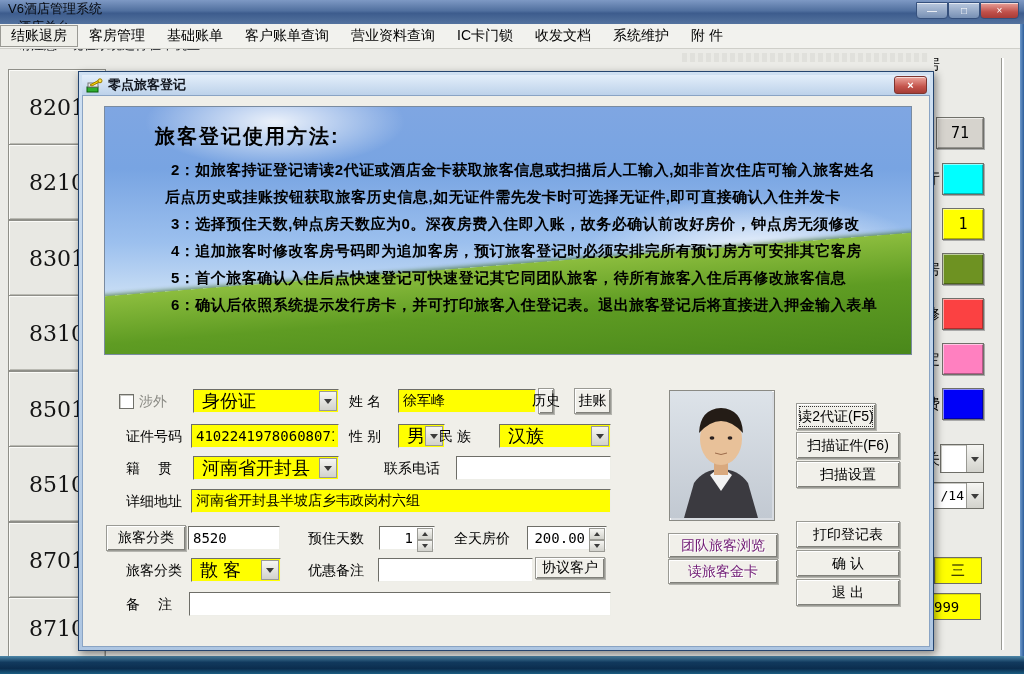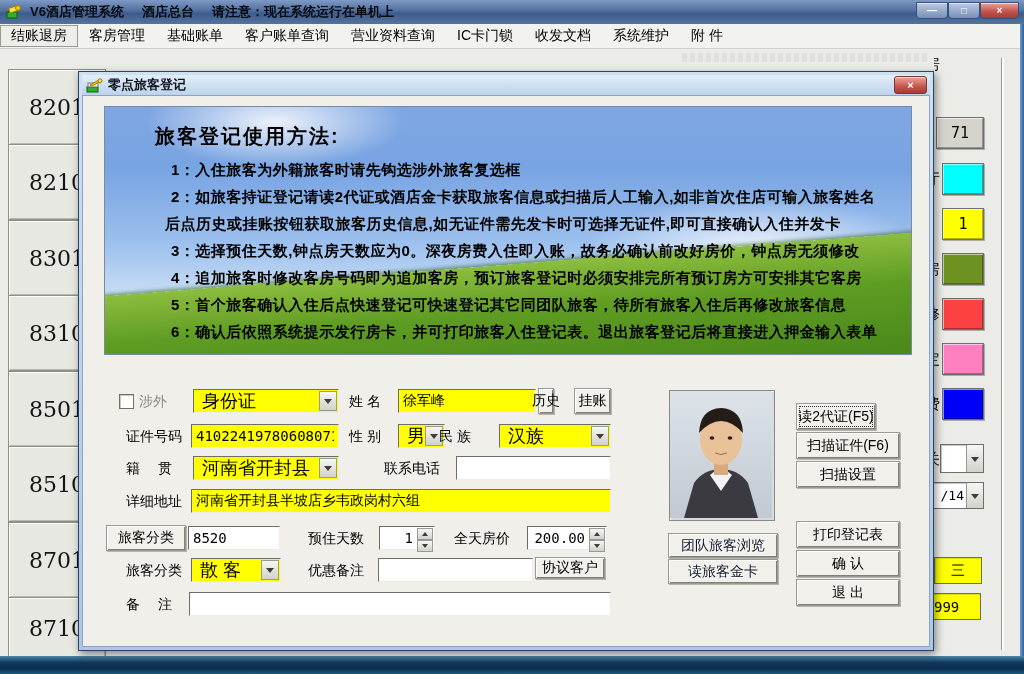--- a/index.html
+++ b/index.html
@@ -2,22 +2,22 @@
 <html><head>
 <meta charset="utf-8">
 <style>
   html,body{margin:0;padding:0;background:#444;}
   #screen{position:relative;width:1024px;height:674px;overflow:hidden;
     font-family:"Liberation Sans",sans-serif;background:#ebebe7;}
 
   
   #titlebar{position:absolute;left:0;top:0;width:1024px;height:24px;
     background:linear-gradient(180deg,#7e99c4 0%,#51709f 45%,#3d5c8d 55%,#54739f 100%);
-    border-bottom:1px solid #23406b;display:flex;align-items:center;color:#06090f;
-    font-size:13px;font-weight:bold;}
+    border-bottom:1px solid #23406b;display:flex;align-items:flex-start;color:#06090f;
+    font-size:13px;font-weight:normal;flex-direction:column;}
   #titlebar .ttxt{margin-left:8px;white-space:nowrap;}
   .winbtn{position:absolute;top:2px;height:15px;border-radius:0 0 4px 4px;
     border:1px solid #35507c;box-shadow:inset 0 1px 0 rgba(255,255,255,.6);
     display:flex;align-items:center;justify-content:center;font-size:10px;color:#fff;cursor:pointer;}
   .winbtn.gray{background:linear-gradient(#b9c8de,#7790b4);}
   .winbtn.red{background:linear-gradient(#e9a29a,#c0504a 60%,#a83c37);}
 
   #menubar{position:absolute;left:0;top:24px;width:1024px;height:24px;background:#f2f2ee;
     border-bottom:1px solid #cfcfc9;display:flex;align-items:center;font-size:14px;color:#000;}
   .menu-item{padding:2px 11px;white-space:nowrap;cursor:pointer;}
@@ -98,21 +98,21 @@
   .spin .updown{width:16px;display:flex;flex-direction:column;margin:1px;}
   .spin .ud{flex:1;background:linear-gradient(#f6f6f3,#d2d2cc);border:1px solid #9a9a94;
     display:flex;align-items:center;justify-content:center;cursor:pointer;}
   .tri-up-s{width:0;height:0;border:3px solid transparent;border-bottom:4px solid #3c3c3c;margin-bottom:3px;}
   .tri-down-s{width:0;height:0;border:3px solid transparent;border-top:4px solid #3c3c3c;margin-top:3px;}
   .btn{position:absolute;box-sizing:border-box;background:#f1f0ea;border:1px solid #9a9a94;
     box-shadow:inset 1px 1px 0 #ffffff, inset -1px -1px 0 #80807a, 1px 1px 0 #b5b5af;
     font-size:14px;color:#000;display:flex;align-items:center;justify-content:center;
     white-space:nowrap;cursor:pointer;}
   .btn.focus{outline:1px dotted #333;outline-offset:-4px;}
-  .btn.disabled{color:#0f172a;text-shadow:1px 1px 0 #fff;cursor:default;text-align:right;}
+  .btn.disabled{color:#701a75;text-shadow:1px 1px 0 #fff;cursor:default;text-align:right;}
   .checkbox{position:absolute;width:13px;height:13px;background:#fff;border:1px solid #70706a;
     box-shadow:inset 1px 1px 0 #c9c9c4;cursor:pointer;}
   .gray-lbl{color:#8a8a84;}
   #photo-frame{position:absolute;left:586px;top:294px;width:104px;height:129px;
     border:1px solid #8a8a84;background:#d7dbe1;box-shadow:inset 1px 1px 0 #fff;}
 </style>
 </head>
 <body>
 
 <div id="screen">
@@ -227,21 +227,20 @@
     </div>
 
     <div id="dlg-body">
 
       <div id="bliss">
         <div class="cloud" style="left:40px;top:-30px;width:260px;height:90px"></div>
         <div class="cloud" style="left:480px;top:90px;width:340px;height:110px"></div>
         <div class="grass"></div>
         <div class="txt">
           <div class="instr-title">旅客登记使用方法:</div>
-          <div class="instr-line">1：入住旅客为外籍旅客时请先钩选涉外旅客复选框</div>
           <div class="instr-line">2：如旅客持证登记请读2代证或酒店金卡获取旅客信息或扫描后人工输入,如非首次住店可输入旅客姓名</div>
           <div class="instr-line cont">后点历史或挂账按钮获取旅客历史信息,如无证件需先发卡时可选择无证件,即可直接确认入住并发卡</div>
           <div class="instr-line">3：选择预住天数,钟点房天数应为0。深夜房费入住即入账，故务必确认前改好房价，钟点房无须修改</div>
           <div class="instr-line">4：追加旅客时修改客房号码即为追加客房，预订旅客登记时必须安排完所有预订房方可安排其它客房</div>
           <div class="instr-line">5：首个旅客确认入住后点快速登记可快速登记其它同团队旅客，待所有旅客入住后再修改旅客信息</div>
           <div class="instr-line">6：确认后依照系统提示发行房卡，并可打印旅客入住登记表。退出旅客登记后将直接进入押金输入表单</div>
         </div>
       </div>
 
       <div class="checkbox" style="left:36px;top:298px"></div>

